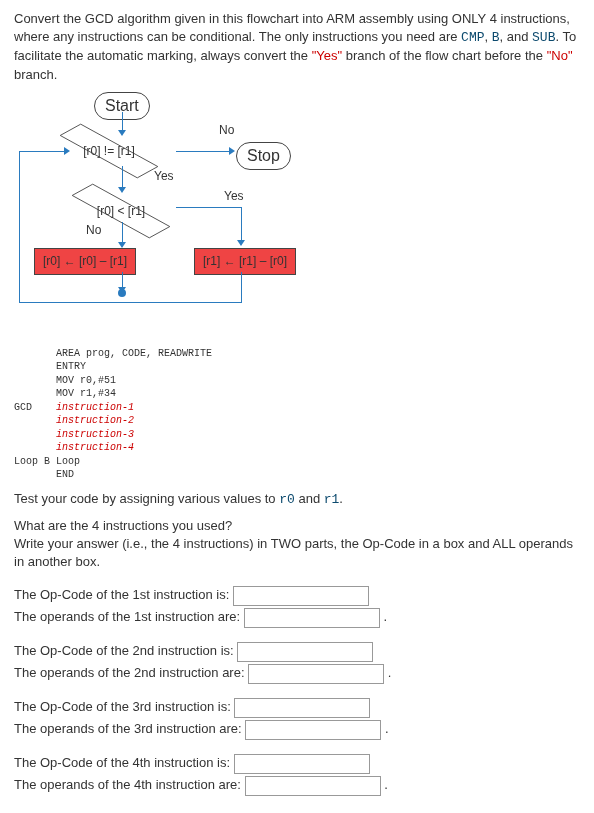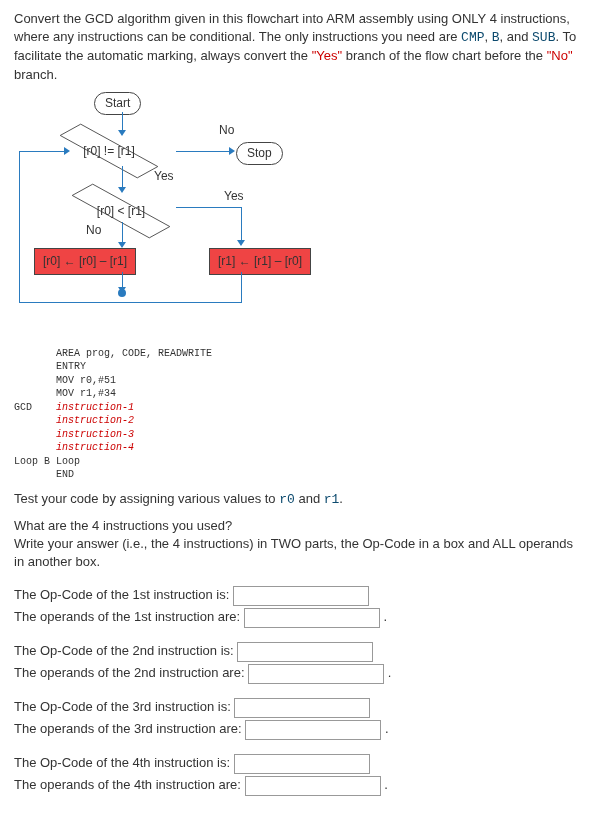--- a/index.html
+++ b/index.html
@@ -18,21 +18,21 @@
     position: relative;
     width: 310px;
     height: 245px;
     margin: 6px 0 10px 0;
   }
   .oval {
     position: absolute;
     border: 1px solid #444;
     border-radius: 14px;
     background: #fff;
-    font-size: 12px;
+    font-size: 16px;
     text-align: center;
     padding: 2px 10px;
   }
   .diamond {
     position: absolute;
     width: 110px;
     height: 30px;
     text-align: center;
     font-size: 12px;
   }
@@ -125,21 +125,21 @@
   <div class="diamond" style="left:52px;top:104px;"><span>[r0] &lt; [r1]</span></div>
   <div class="flow-label" style="left:210px;top:96px;">Yes</div>
   <div class="lineh" style="left:162px;top:115px;width:65px;"></div>
   <div class="linev" style="left:227px;top:115px;height:35px;"></div>
   <div class="arrowdown" style="left:223px;top:148px;"></div>
   <div class="flow-label" style="left:72px;top:130px;">No</div>
   <div class="linev" style="left:108px;top:130px;height:24px;"></div>
   <div class="arrowdown" style="left:104px;top:150px;"></div>
 
   <div class="rect" style="left:20px;top:156px;"><span>[r0] ← [r0] – [r1]</span></div>
-  <div class="rect" style="left:195px;top:156px;"><span>[r1] ← [r1]  – [r0]</span></div>
+  <div class="rect" style="left:180px;top:156px;"><span>[r1] ← [r1]  – [r0]</span></div>
 
   <div class="linev" style="left:108px;top:180px;height:18px;"></div>
   <div class="arrowdown" style="left:104px;top:195px;"></div>
   <div class="linev" style="left:227px;top:180px;height:30px;"></div>
   <div class="lineh" style="left:5px;top:210px;width:223px;"></div>
   <div class="linev" style="left:5px;top:59px;height:151px;"></div>
   <div class="lineh" style="left:5px;top:59px;width:48px;"></div>
   <div class="arrowright" style="left:50px;top:55px;"></div>
 
   <div style="position:absolute;left:104px;top:197px;width:8px;height:8px;border-radius:50%;background:#2a7bbf;"></div>

